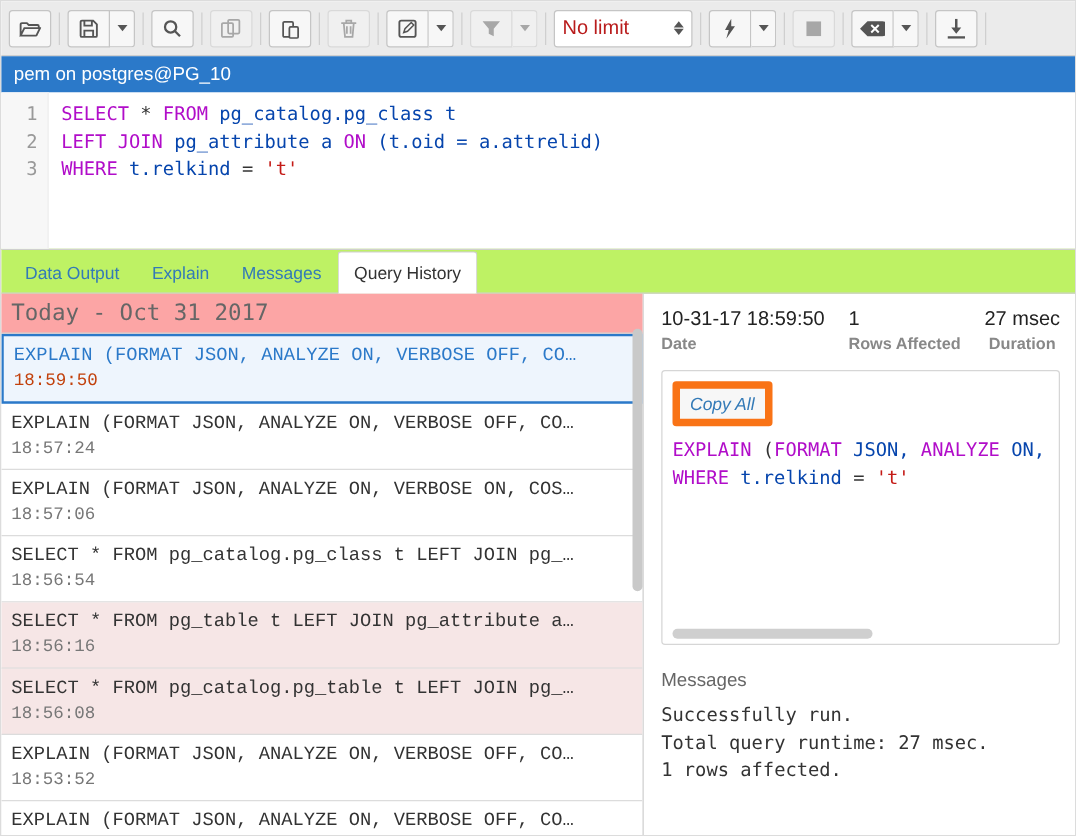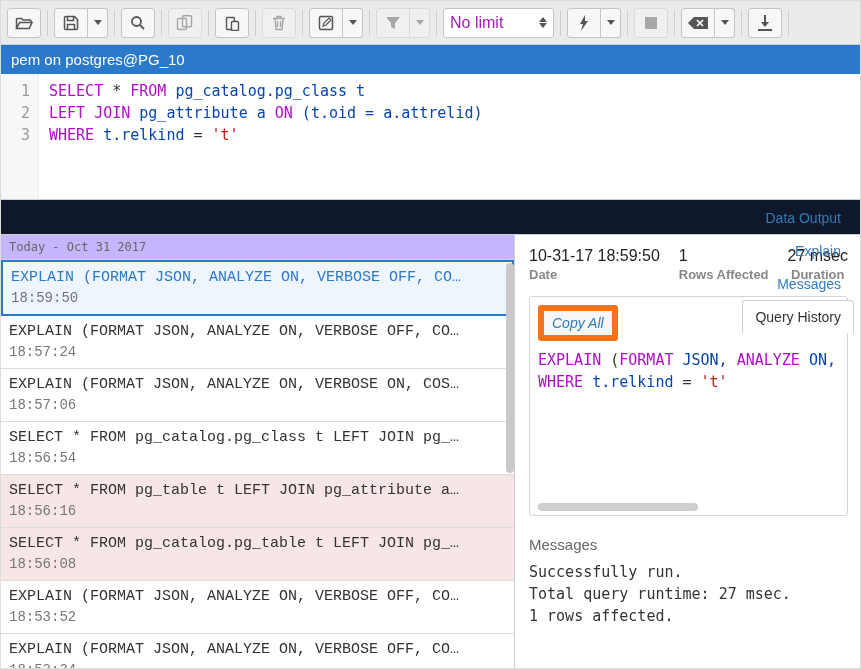--- a/index.html
+++ b/index.html
@@ -4,47 +4,47 @@
 <style>
   * { box-sizing: border-box; margin: 0; padding: 0; }
   body { font-family: "Helvetica Neue", Helvetica, Arial, sans-serif; font-size: 14px; color: #333; background:#fff; width:861px; height:669px; overflow:hidden; border:1px solid #dcdcdc;}
   .toolbar { display:flex; align-items:center; gap:0; padding:5px 6px; background:#ebebeb; border-bottom:1px solid #cfcfcf; height:44px;}
   .tb-btn { display:flex; align-items:center; justify-content:center; height:30px; min-width:34px; padding:0 6px; border:1px solid #c5c5c5; background:#f7f7f7; border-radius:3px; color:#555; fill:#555; cursor:pointer;}
   .tb-btn.dropdown { min-width:20px; border-left:none; border-top-left-radius:0; border-bottom-left-radius:0; padding:0 4px;}
   .tb-btn.main { border-top-right-radius:0; border-bottom-right-radius:0;}
   .tb-btn.disabled { opacity:.45; cursor:default;}
   .tb-sep { width:1px; height:26px; background:#cfcfcf; margin:0 6px;}
   .tb-group{display:flex;}
-  .limit-select{display:flex;align-items:center;height:30px;border:1px solid #c5c5c5;background:#fff;border-radius:3px;padding:0 6px;gap:36px;font-size:16px;color:#a21caf;text-align:center;}
+  .limit-select{display:flex;align-items:center;height:30px;border:1px solid #c5c5c5;background:#fff;border-radius:3px;padding:0 6px;gap:36px;font-size:16px;color:#b91c1c;text-align:center;}
   .spinner{display:flex;flex-direction:column;gap:1px;}
   .spinner div{width:0;height:0;border-left:4px solid transparent;border-right:4px solid transparent;}
   .spinner .up{border-bottom:5px solid #555;}
   .spinner .dn{border-top:5px solid #555;}
   .caret{width:0;height:0;border-left:4px solid transparent;border-right:4px solid transparent;border-top:5px solid #555;}
 
   .conn-bar{background:#2b79c9;color:#fff;padding:6px 10px;font-size:15px;}
   .editor{display:flex;background:#fff;height:125px;}
   .gutter{background:#f7f7f7;color:#999;text-align:right;padding:6px 8px;font-family:Menlo,Consolas,monospace;font-size:15px;line-height:22px;border-right:1px solid #eee;width:38px;}
   .code{padding:6px 10px;font-family:Menlo,Consolas,monospace;font-size:15px;line-height:22px;white-space:pre;}
   .k-mag{color:#b10dc9;} .k-blue{color:#0645ad;} .k-red{color:#c41a16;} .k-op{color:#333;}
 
-  .tabs{display:flex;align-items:flex-end;border-top:1px solid #cfcfcf;border-bottom:1px solid #cfcfcf;background:#0f172a;height:36px;padding:0 6px;flex-direction:column;}
+  .tabs{display:flex;border-top:1px solid #cfcfcf;border-bottom:1px solid #cfcfcf;background:#bef264;height:36px;padding:0 6px;}
   .tab{padding:8px 12px;color:#337ab7;cursor:pointer;border:1px solid transparent;border-bottom:none;position:relative;top:1px;}
   .tab.active{background:#fff;color:#333;border-color:#cfcfcf;border-top-left-radius:3px;border-top-right-radius:3px;}
 
   .lower{display:flex;height:462px;}
   .history-col{flex:1;display:flex;flex-direction:column;border-right:1px solid #cfcfcf;position:relative;}
-  .date-head{background:#c4b5fd;color:#666;padding:5px 8px;font-family:Menlo,Consolas,monospace;font-size:12px;border-bottom:1px solid #d4d4d4;}
+  .date-head{background:#fca5a5;color:#666;padding:5px 8px;font-family:Menlo,Consolas,monospace;font-size:18px;border-bottom:1px solid #d4d4d4;}
   .hist-scroll{overflow:hidden;flex:1;position:relative;}
   .hist-item{padding:6px 8px;border-bottom:1px solid #dcdcdc;font-family:Liberation Mono, monospace;font-size:15px;line-height:20px;cursor:pointer;}
   .hist-item.selected{border:2px solid #2b79c9;background:#eef5fd;color:#2b79c9;}
   .hist-item.error{background:#f6e6e6;}
   .hist-q{white-space:nowrap;overflow:hidden;text-overflow:ellipsis;}
   .hist-t{color:#777;font-size:14px;}
-  .hist-item.selected .hist-t{color:#737373;}
+  .hist-item.selected .hist-t{color:#c2410c;}
   .vscroll{position:absolute;right:0;top:0;width:8px;height:210px;background:#c9c9c9;border-radius:4px;}
 
   .detail-col{width:345px;padding:12px 12px 0 14px;display:flex;flex-direction:column;}
   .detail-meta{display:flex;justify-content:space-between;gap:15px;margin-bottom:4px;}
   .meta-block{display:flex;flex-direction:column;}
   .meta-val{font-size:16px;color:#222;}
   .meta-lbl{font-size:13px;color:#888;margin-top:2px;font-weight:bold;}
   .meta-block.right{text-align:center;}
   .detail-box{border:1px solid #d6d6d6;border-radius:3px;padding:8px 8px 4px 8px;margin-top:10px;height:220px;display:flex;flex-direction:column;}
   .copy-btn{align-self:flex-start;border:6px solid #f97316;background:#f7f7f7;border-radius:3px;padding:4px 8px;color:#337ab7;cursor:pointer;font-size:14px;margin-bottom:8px;font-style:italic;}

